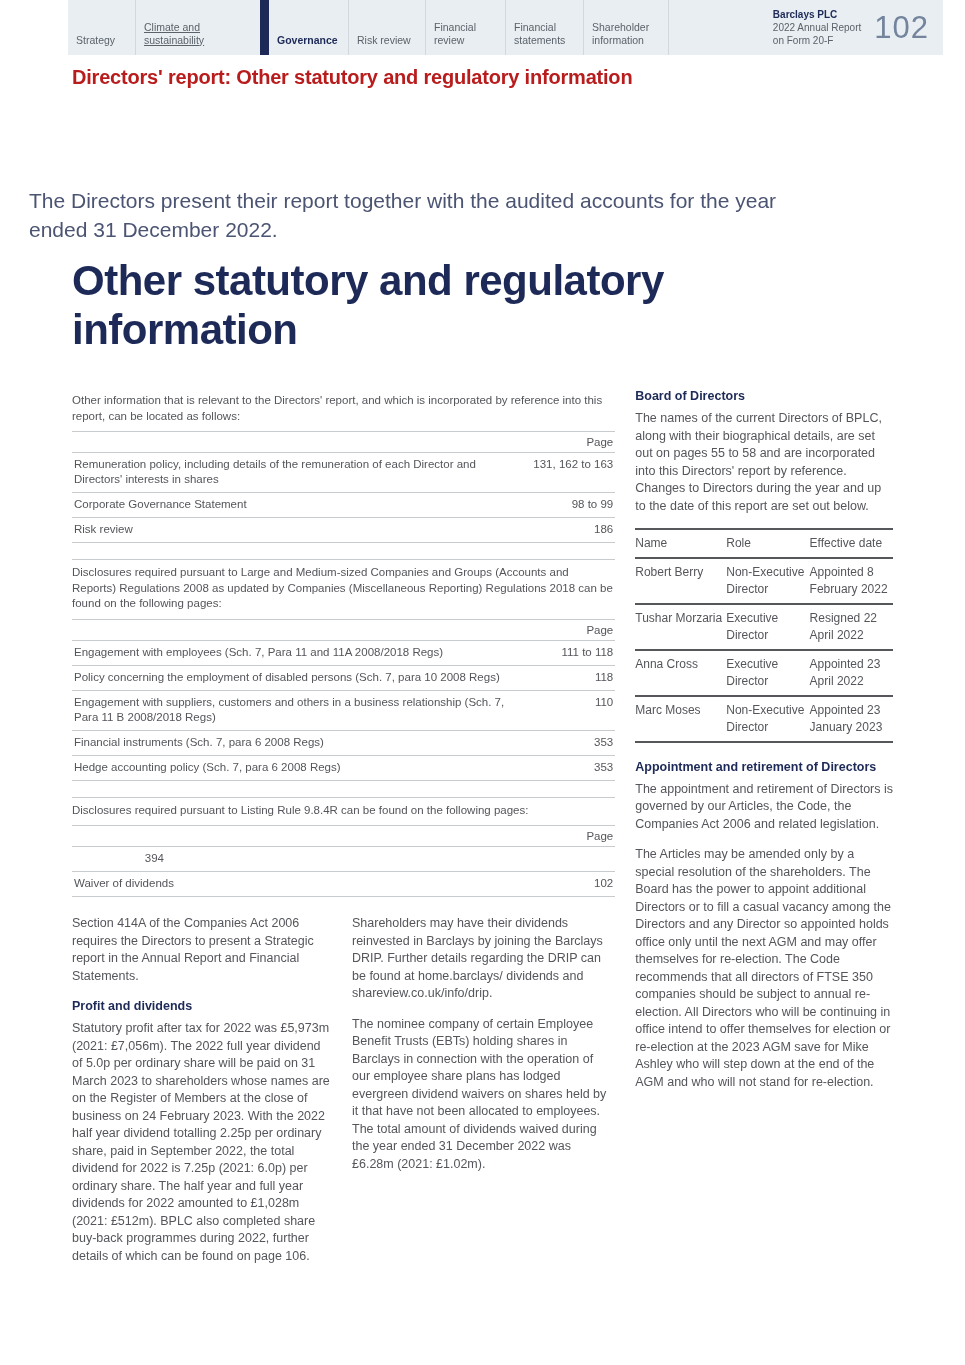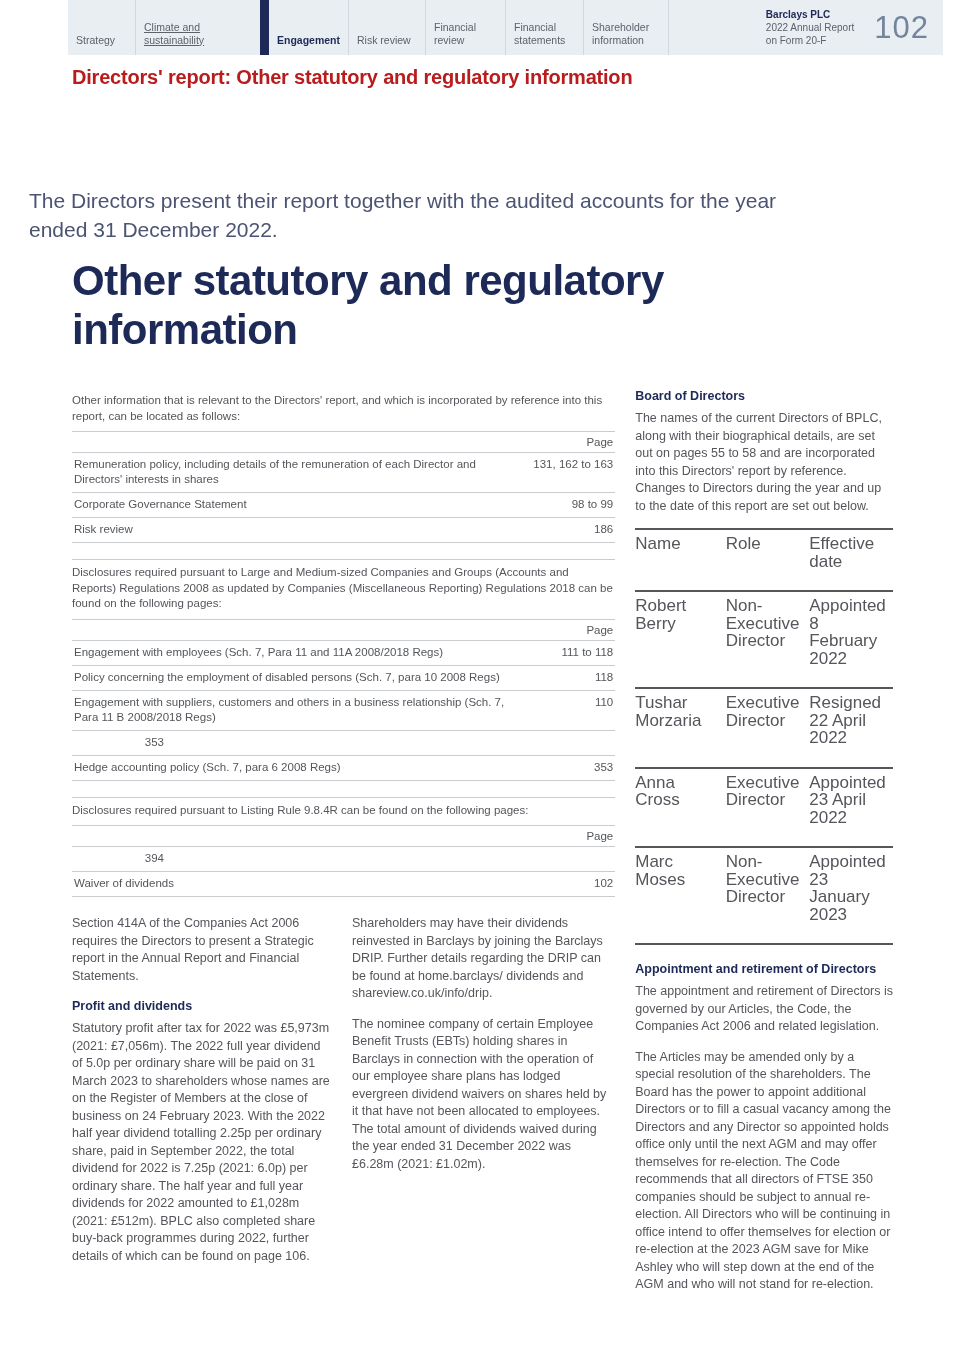--- a/index.html
+++ b/index.html
@@ -36,21 +36,21 @@
   }
   .tab-strategy   { width:67px; }
   .tab-climate    { width:125px;text-decoration:underline; }
   .tab-governance { width:88px; }
   .tab-risk       { width:77px; }
   .tab-finrev     { width:80px; }
   .tab-finstat    { width:78px; }
   .tab-share      { width:85px; }
   .nav-spacer { flex:1; border-left:1px solid #d2d8dd; }
   .nav-brand {
-    display:flex; align-items:center; gap:20px;
+    display:flex; align-items:center; gap:13px;
     padding-right:14px;
   }
   .brand-lines { font-size:10px; line-height:13px; color:#5b6269; }
   .brand-lines .b1 { color:#1d2957; font-weight:bold; }
   .nav-pageno {
     font-size:31px; color:#73849c; letter-spacing:1px;
     font-weight:400;
   }
 
   
@@ -120,44 +120,44 @@
   .subhead {
     font-size:12.5px; line-height:16px;
     font-weight:bold; color:#1d2957;
     margin-bottom:6px;
   }
 
   
   .dir-table { width:100%; border-collapse:collapse; margin-bottom:16px; }
   .dir-table th, .dir-table td {
     text-align:left; vertical-align:top;
-    font-size:17px; line-height:17.5px; color:#54565b;
+    font-size:12px; line-height:17.5px; color:#54565b;
     font-weight:400;
-    padding:5px 4px 20px 0;
+    padding:5px 4px 4px 0;
   }
   .dir-table thead tr { border-top:2px solid #55575b; border-bottom:2px solid #55575b; }
   .dir-table tbody tr { border-bottom:2px solid #55575b; }
   .dir-table .c-name { width:92px; }
   .dir-table .c-role { width:84px; }
   .dir-table .c-date { width:84px; }
 </style>
 </head>
 <body>
 
 <div class="page">
 
   <div class="topnav">
     <div class="tab first tab-strategy">
       <span>Strategy</span>
     </div>
     <div class="tab tab-climate">
       <span>Climate and sustainability</span>
     </div>
     <div class="tab active tab-governance">
-      <span>Engagement</span>
+      <span>Governance</span>
     </div>
     <div class="tab tab-risk">
       <span>Risk review</span>
     </div>
     <div class="tab tab-finrev">
       <span>Financial review</span>
     </div>
     <div class="tab tab-finstat">
       <span>Financial statements</span>
     </div>
@@ -211,20 +211,21 @@
         </div>
         <div class="ref-row">
           <span class="lbl">Policy concerning the employment of disabled persons (Sch. 7, para 10 2008 Regs)</span>
           <span class="pg">118</span>
         </div>
         <div class="ref-row">
           <span class="lbl">Engagement with suppliers, customers and others in a business relationship (Sch. 7, Para 11 B 2008/2018 Regs)</span>
           <span class="pg">110</span>
         </div>
         <div class="ref-row">
+          <span class="lbl">Financial instruments (Sch. 7, para 6 2008 Regs)</span>
           <span class="pg">353</span>
         </div>
         <div class="ref-row">
           <span class="lbl">Hedge accounting policy (Sch. 7, para 6 2008 Regs)</span>
           <span class="pg">353</span>
         </div>
       </div>
 
       <div class="ref-group ruled">
         <div class="ref-intro">Disclosures required pursuant to Listing Rule 9.8.4R can be found on the following pages:</div>

